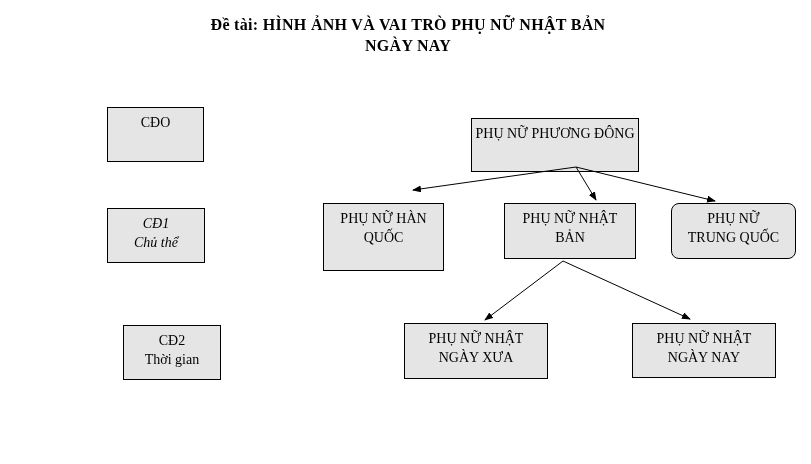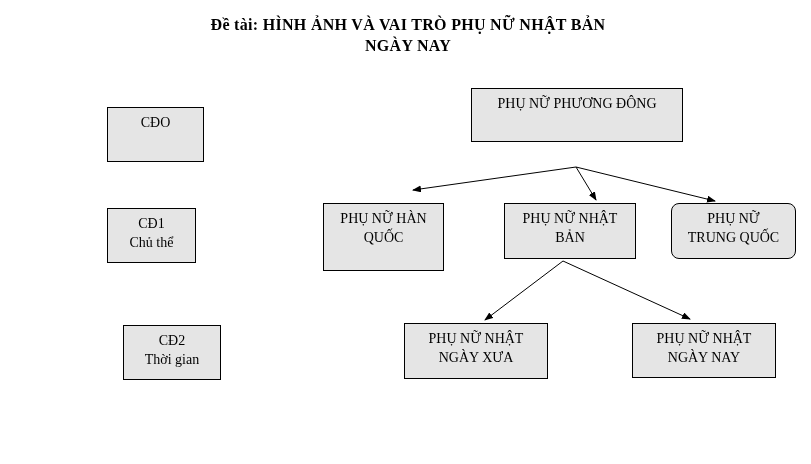--- a/index.html
+++ b/index.html
@@ -30,24 +30,24 @@
     box-sizing: border-box;
     text-align: center;
     font-size: 14px;
     line-height: 19px;
     padding-top: 5px;
     background: #e5e5e5;
   }
   .box span { display: block; }
   
   .box-cdo  { left: 107px; top: 107px; width: 97px;  height: 55px; }
-  .box-cd1  { left: 107px; top: 208px; width: 89px;  height: 55px; }
+  .box-cd1  { left: 107px; top: 208px; width: 98px;  height: 55px; font-style: italic; }
   .box-cd2  { left: 123px; top: 325px; width: 98px;  height: 55px; }
   
-  .box-root  { left: 471px; top: 88px; width: 212px; height: 54px; }
+  .box-root  { left: 471px; top: 118px; width: 168px; height: 54px; }
   .box-han   { left: 323px; top: 203px; width: 121px; height: 68px; }
   .box-nhat  { left: 504px; top: 203px; width: 132px; height: 56px; }
   .box-trung { left: 671px; top: 203px; width: 125px; height: 56px; border-radius: 8px; }
   .box-xua   { left: 404px; top: 323px; width: 144px; height: 56px; }
   .box-nay   { left: 632px; top: 323px; width: 144px; height: 55px; }
   #arrow-layer {
     position: absolute;
     left: 0; top: 0;
     width: 811px; height: 464px;
     pointer-events: none;

